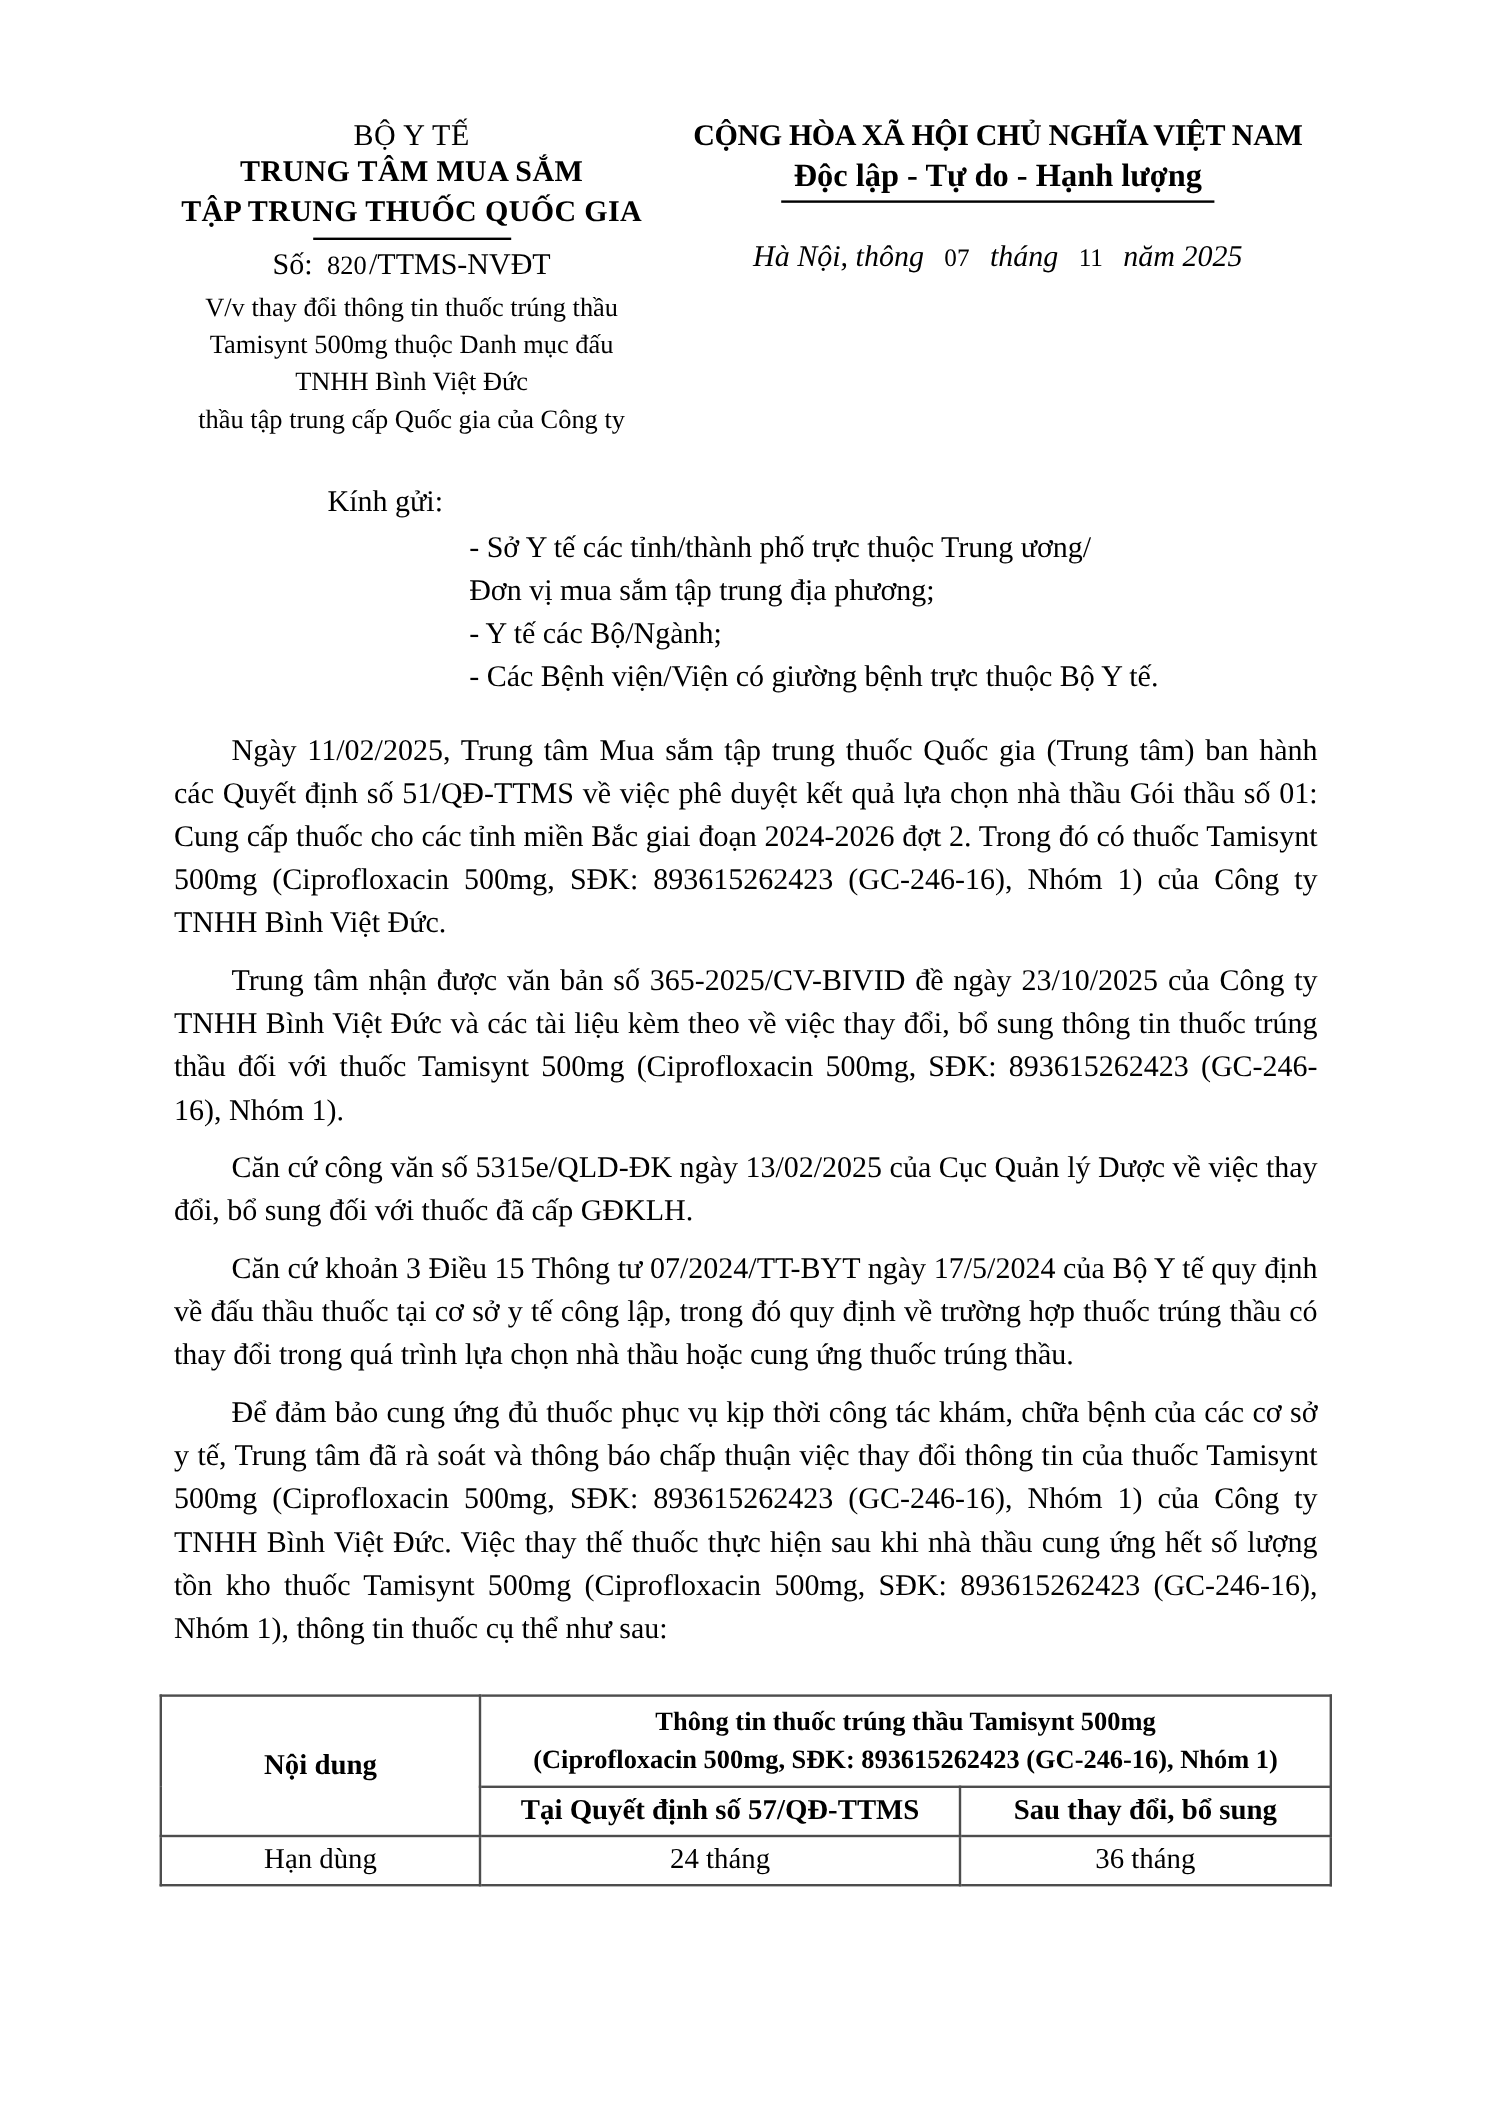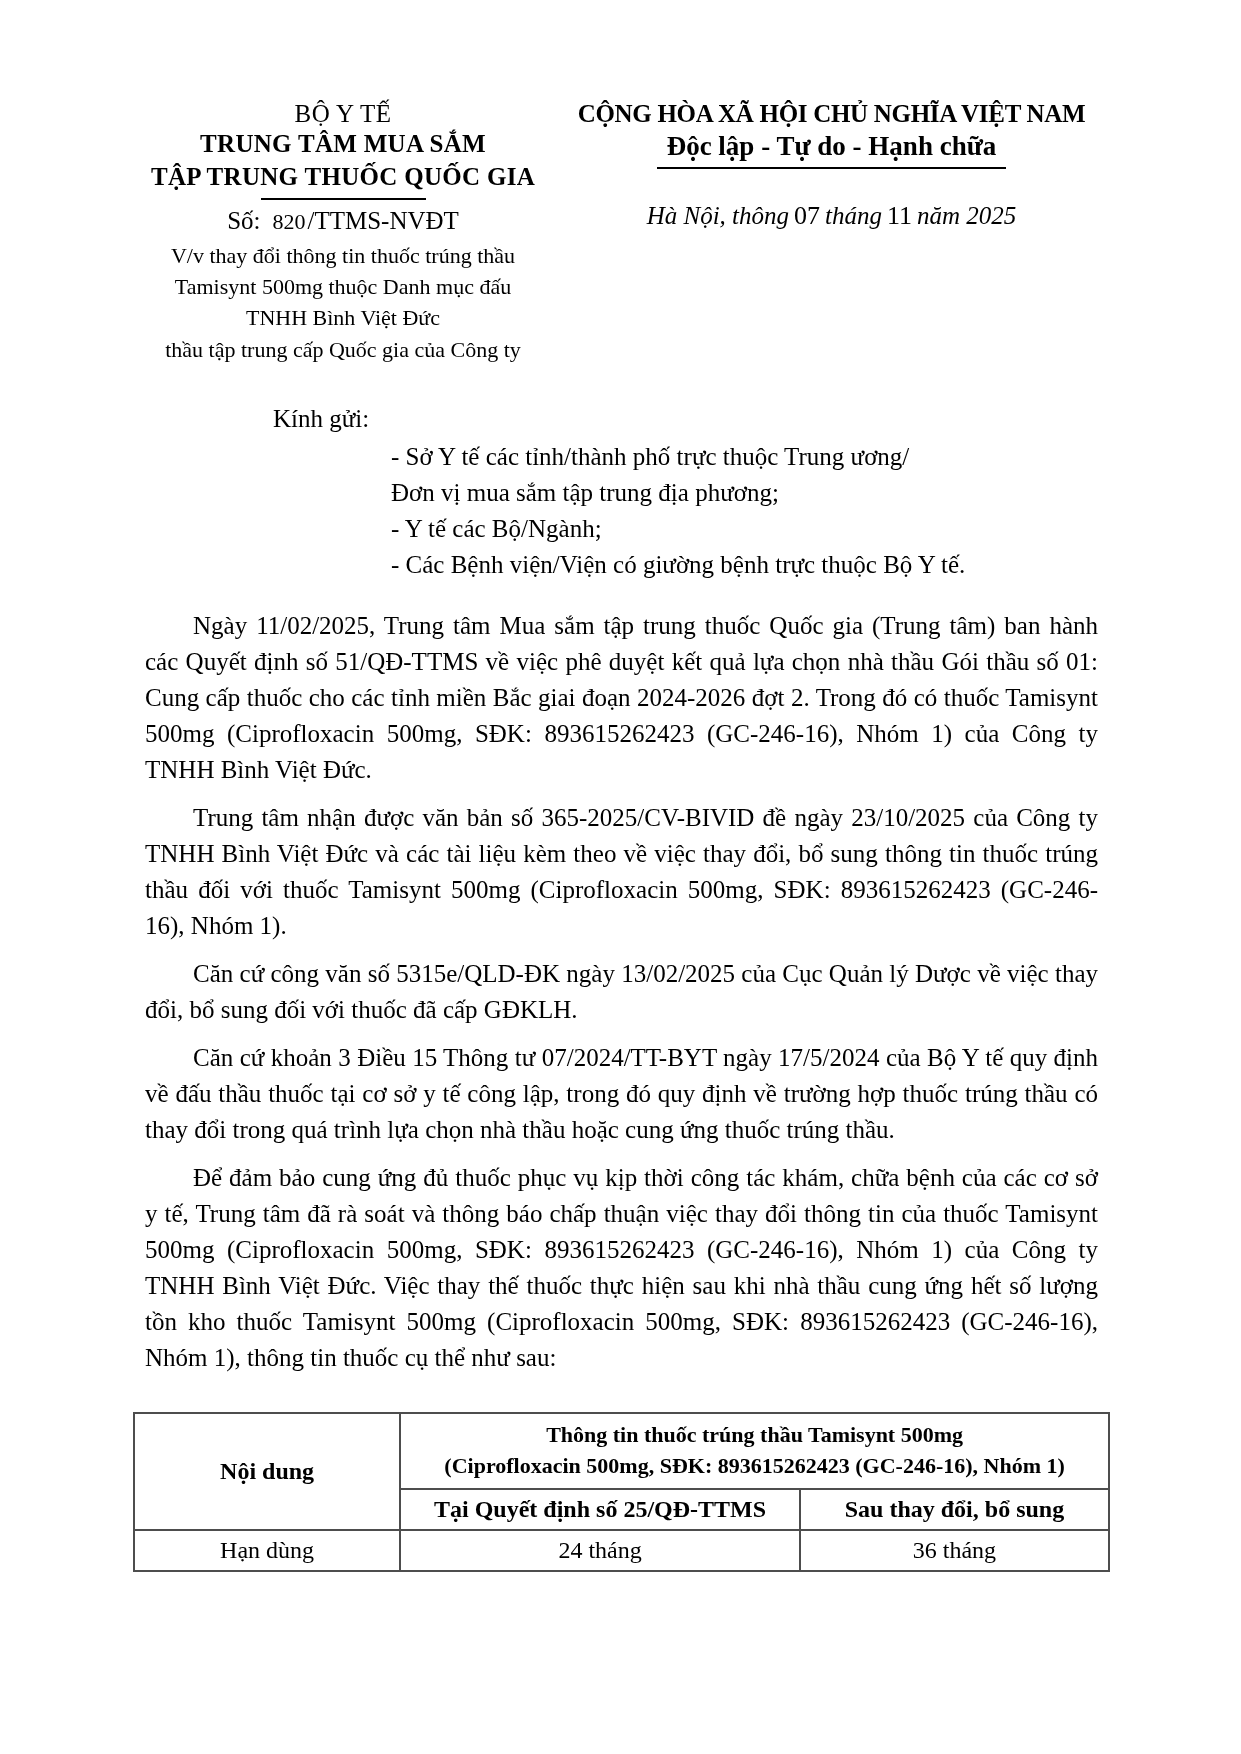--- a/index.html
+++ b/index.html
@@ -36,21 +36,21 @@
   .national-motto-1 { font-size: 25px; font-weight: bold; white-space: nowrap; letter-spacing: -0.3px; font-family: Liberation Serif, serif; }
   .national-motto-2 {
     font-size: 27px; font-weight: bold;
     display: inline-block;
     border-bottom: 2px solid #000;
     padding: 0 10px 5px;
     margin-top: 3px;
   }
   .place-date { font-size: 25px; font-style: italic; margin-top: 32px; }
   .place-date .fragment { margin: 0 3px; }
-  .place-date .filled { font-style: normal; font-size: 26px; margin: 0 2px; }
+  .place-date .filled { font-style: normal; font-size: 21px; margin: 0 14px; }
 
   
   .salutation-block { margin-top: 36px; font-size: 25px; line-height: 1.44; }
   .salutation-label { padding-left: 140px; }
   .recipient-list { padding-left: 258px; margin-top: 2px; }
   .recipient-line { min-height: 36px; }
 
   
   .body-text { margin-top: 25px; font-size: 25px; line-height: 1.44; text-align: justify; }
   .body-text p { margin: 12px; text-indent: 48px; }
@@ -91,21 +91,21 @@
         <div>V/v thay đổi thông tin thuốc trúng thầu</div>
         <div>Tamisynt 500mg thuộc Danh mục đấu</div>
         <div>TNHH Bình Việt Đức</div>
         <div>thầu tập trung cấp Quốc gia của Công ty</div>
       </div>
     </div>
 
     <div class="header-right">
       <div class="national-motto-1">CỘNG HÒA XÃ HỘI CHỦ NGHĨA VIỆT NAM</div>
       <div>
-        <span class="national-motto-2">Độc lập - Tự do - Hạnh chữa</span>
+        <span class="national-motto-2">Độc lập - Tự do - Hạnh lượng</span>
       </div>
       <div class="place-date">
         <span class="fragment">Hà Nội, thông</span><span class="filled">07</span><span class="fragment">tháng</span><span class="filled">11</span><span class="fragment">năm 2025</span>
       </div>
     </div>
   </div>
 
   <div class="salutation-block">
     <div class="salutation-label">Kính gửi:</div>
     <div class="recipient-list">
@@ -132,21 +132,21 @@
     </colgroup>
     <tbody>
       <tr>
         <td class="corner-cell" rowspan="2">Nội dung</td>
         <td class="group-header-cell" colspan="2">
           <div>Thông tin thuốc trúng thầu Tamisynt 500mg</div>
           <div>(Ciprofloxacin 500mg, SĐK: 893615262423 (GC-246-16), Nhóm 1)</div>
         </td>
       </tr>
       <tr>
-        <td class="col-header-cell">Tại Quyết định số 25/QĐ-TTMS</td>
+        <td class="col-header-cell">Tại Quyết định số 57/QĐ-TTMS</td>
         <td class="col-header-cell">Sau thay đổi, bổ sung</td>
       </tr>
       <tr>
         <td class="data-cell">Hạn dùng</td>
         <td class="data-cell">24 tháng</td>
         <td class="data-cell">36 tháng</td>
       </tr>
     </tbody>
   </table>
 

